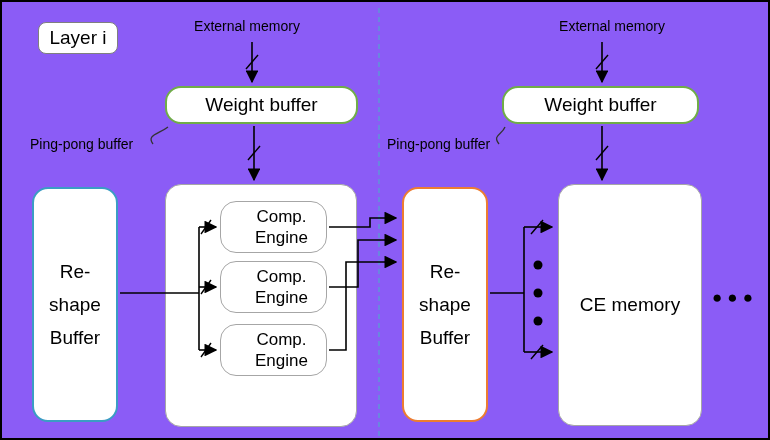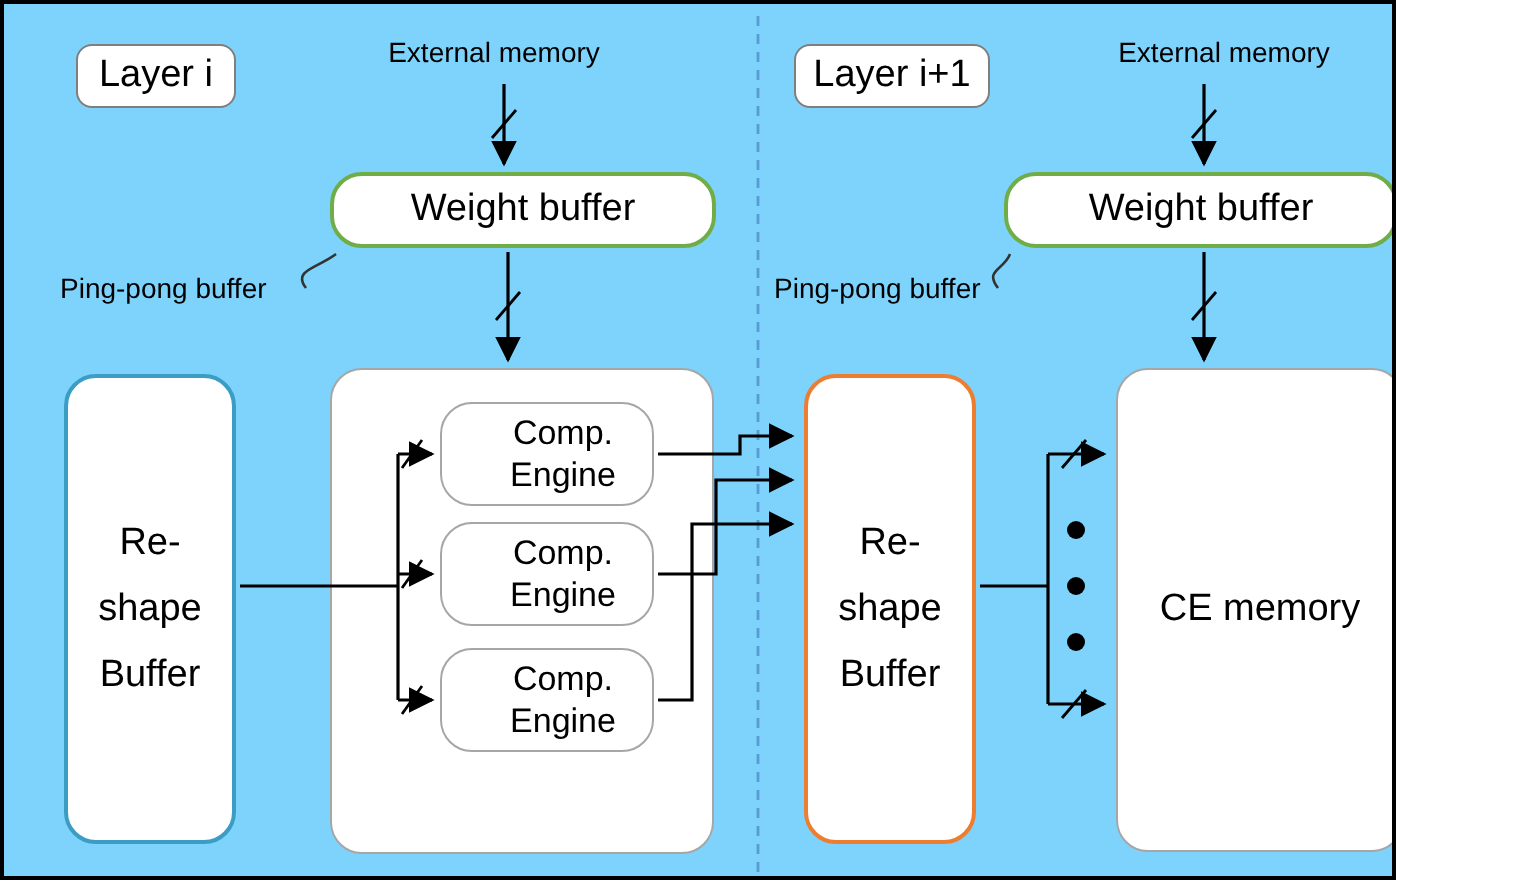--- a/index.html
+++ b/index.html
@@ -5,22 +5,22 @@
   :root{
     --weight-buffer-border:#70AD47;
     --reshape-left-border:#3B9DC4;
     --reshape-right-border:#ED7D31;
     --gray-border:#A6A6A6;
     --divider:#5B9BD5;
     --line:#000000;
   }
   html,body{margin:0;padding:0;background:#fff;}
   .canvas{
-    position:relative;width:698px;height:440px;box-sizing:border-box;
-    border:2px solid #000;background:#7dd3fc;overflow:hidden;
+    position:relative;width:770px;height:440px;box-sizing:border-box;
+    border:2px solid #000;background:#8b5cf6;overflow:hidden;
     font-family:"Liberation Sans", sans-serif;color:#000;
   }
   .box{
     position:absolute;box-sizing:border-box;background:#fff;
     display:flex;align-items:center;justify-content:center;text-align:center;border-radius:16px;
   }
   .gray-box{border:1.5px solid var(--gray-border);}
   .green-box{border:2px solid var(--weight-buffer-border);font-size:19px;}
   .blue-box{border:2px solid var(--reshape-left-border);font-size:19px;line-height:1.75;}
   .orange-box{border:2px solid var(--reshape-right-border);font-size:19px;line-height:1.75;}
@@ -72,23 +72,20 @@
   </div>
   <div class="box gray-box comp" style="left:218px;top:259px;width:107px;height:52px;">
     <span class="preline">Comp.
 Engine</span>
   </div>
   <div class="box gray-box comp" style="left:218px;top:322px;width:107px;height:52px;">
     <span class="preline">Comp.
 Engine</span>
   </div>
 
-  <div class="box round-label" style="left:395px;top:20px;width:98px;height:32px;">
-    <span>Layer i+1</span>
-  </div>
 
   <div class="txt center" style="left:520px;top:16px;width:180px;">External memory</div>
 
   <div class="box green-box" style="left:500px;top:84px;width:197px;height:38px;">
     <span>Weight buffer</span>
   </div>
 
   <div class="txt" style="left:385px;top:134px;">Ping-pong buffer</div>
 
   <div class="box orange-box" style="left:400px;top:185px;width:86px;height:235px;">

